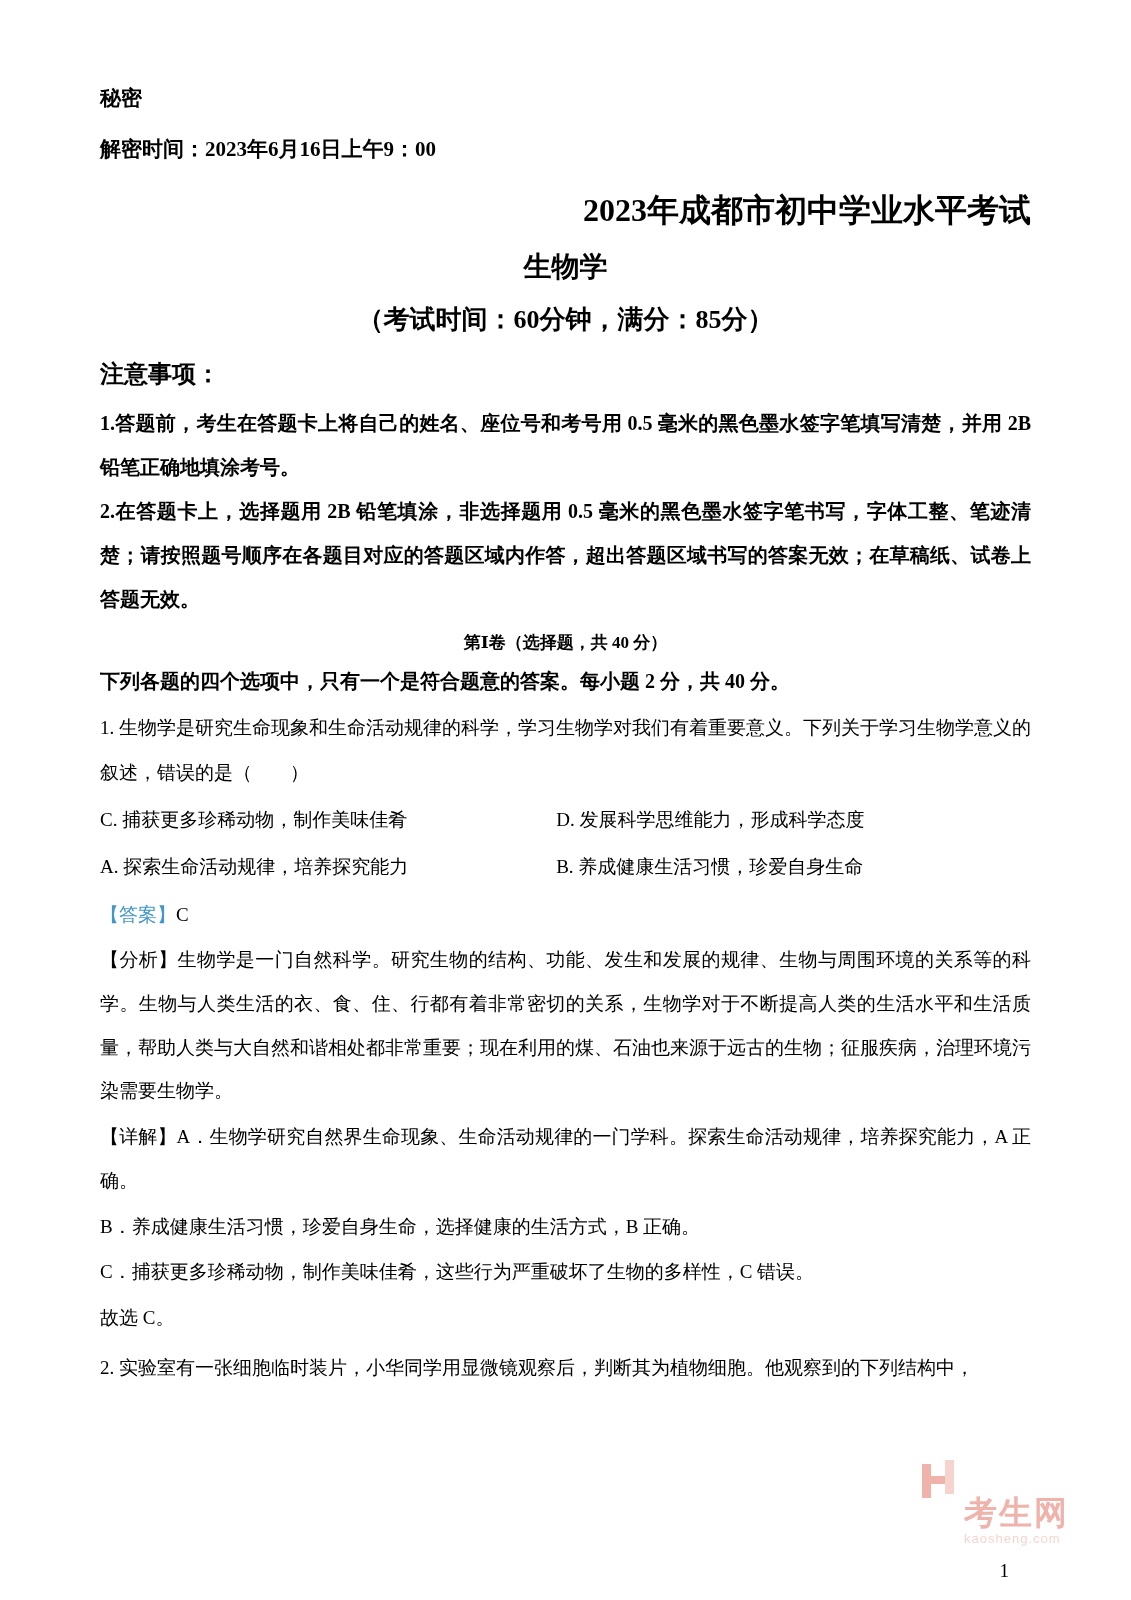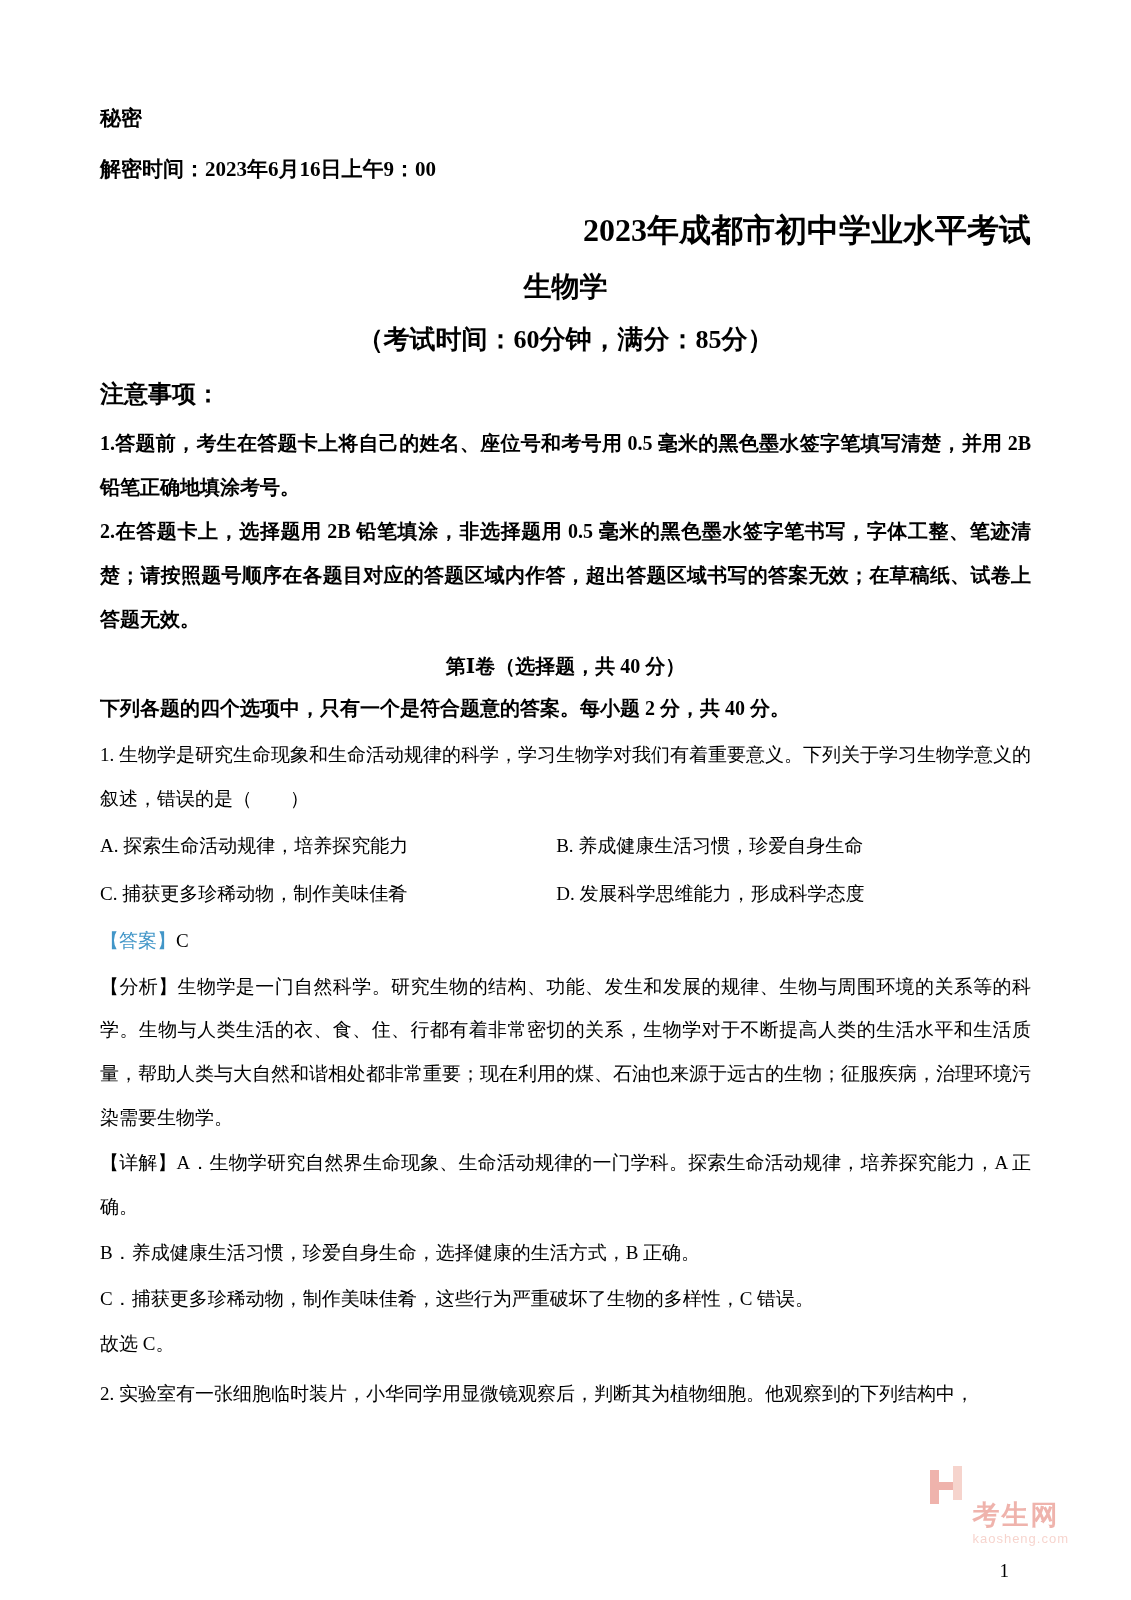--- a/index.html
+++ b/index.html
@@ -11,21 +11,20 @@
     background: #ffffff;
     color: #000000;
     font-family: "Liberation Serif", "DejaVu Serif", serif;
     padding: 85px 100px 0 100px;
     overflow: hidden;
   }
   .secret {
     font-size: 21px;
     font-weight: bold;
     line-height: 1.3;
-    margin-top: 20px;
   }
   .decrypt-time {
     font-size: 21px;
     font-weight: bold;
     line-height: 1.3;
     margin-top: 24px;
   }
   .exam-title {
     font-size: 32px;
     font-weight: bold;
@@ -53,21 +52,21 @@
     margin-top: 10px;
     line-height: 2.2;
   }
   .notice-item {
     font-size: 20px;
     font-weight: bold;
     line-height: 2.2;
     text-align: justify;
   }
   .section-title {
-    font-size: 20px;
+    font-size: 17px;
     font-weight: bold;
     text-align: center;
     line-height: 2.1;
     margin-top: 4px;
   }
   .section-instruction {
     font-size: 20px;
     font-weight: bold;
     line-height: 2.1;
     text-align: justify;
@@ -130,21 +129,21 @@
   }
   .wm-icon .bar-l, .wm-icon .bar-r, .wm-icon .bar-m {
     position: absolute;
     background: var(--watermark-strong, #e2766a);
   }
   .wm-icon .bar-l { left: 2px; top: 4px; width: 9px; height: 34px; }
   .wm-icon .bar-r { right: 2px; top: 0; width: 9px; height: 34px; background: var(--watermark-light, #f0b1a6); }
   .wm-icon .bar-m { left: 10px; top: 16px; width: 16px; height: 8px; }
   .wm-text-block { display: flex; flex-direction: column; }
   .wm-name {
-    font-size: 27px;
+    font-size: 33px;
     font-weight: bold;
     color: var(--watermark-strong, #e2766a);
     line-height: 1.1;
     letter-spacing: 2px;
     margin-top: 35px;
   }
   .wm-domain {
     font-size: 13px;
     color: var(--watermark-light, #f0b1a6);
     font-family: "Liberation Sans", sans-serif;
@@ -179,27 +178,27 @@
 
   <div class="notice-item">2.在答题卡上，选择题用 2B 铅笔填涂，非选择题用 0.5 毫米的黑色墨水签字笔书写，字体工整、笔迹清楚；请按照题号顺序在各题目对应的答题区域内作答，超出答题区域书写的答案无效；在草稿纸、试卷上答题无效。</div>
 
   <div class="section-title">第Ⅰ卷（选择题，共 40 分）</div>
 
   <div class="section-instruction">下列各题的四个选项中，只有一个是符合题意的答案。每小题 2 分，共 40 分。</div>
 
   <div class="q-stem">1. 生物学是研究生命现象和生命活动规律的科学，学习生物学对我们有着重要意义。下列关于学习生物学意义的叙述，错误的是（　　）</div>
 
   <div class="options-row">
+    <div class="opt-col-left">C. 捕获更多珍稀动物，制作美味佳肴</div>
+    <div class="opt-col-right">D. 发展科学思维能力，形成科学态度</div>
+  </div>
+
+  <div class="options-row">
     <div class="opt-col-left">A. 探索生命活动规律，培养探究能力</div>
     <div class="opt-col-right">B. 养成健康生活习惯，珍爱自身生命</div>
-  </div>
-
-  <div class="options-row">
-    <div class="opt-col-left">C. 捕获更多珍稀动物，制作美味佳肴</div>
-    <div class="opt-col-right">D. 发展科学思维能力，形成科学态度</div>
   </div>
 
   <div class="answer-line">
     <span class="marker-blue">【答案】</span><span>C</span>
   </div>
 
 
   <div class="analysis-par">【分析】生物学是一门自然科学。研究生物的结构、功能、发生和发展的规律、生物与周围环境的关系等的科学。生物与人类生活的衣、食、住、行都有着非常密切的关系，生物学对于不断提高人类的生活水平和生活质量，帮助人类与大自然和谐相处都非常重要；现在利用的煤、石油也来源于远古的生物；征服疾病，治理环境污染需要生物学。</div>
 
   <div class="detail-par">【详解】A．生物学研究自然界生命现象、生命活动规律的一门学科。探索生命活动规律，培养探究能力，A 正确。</div>

